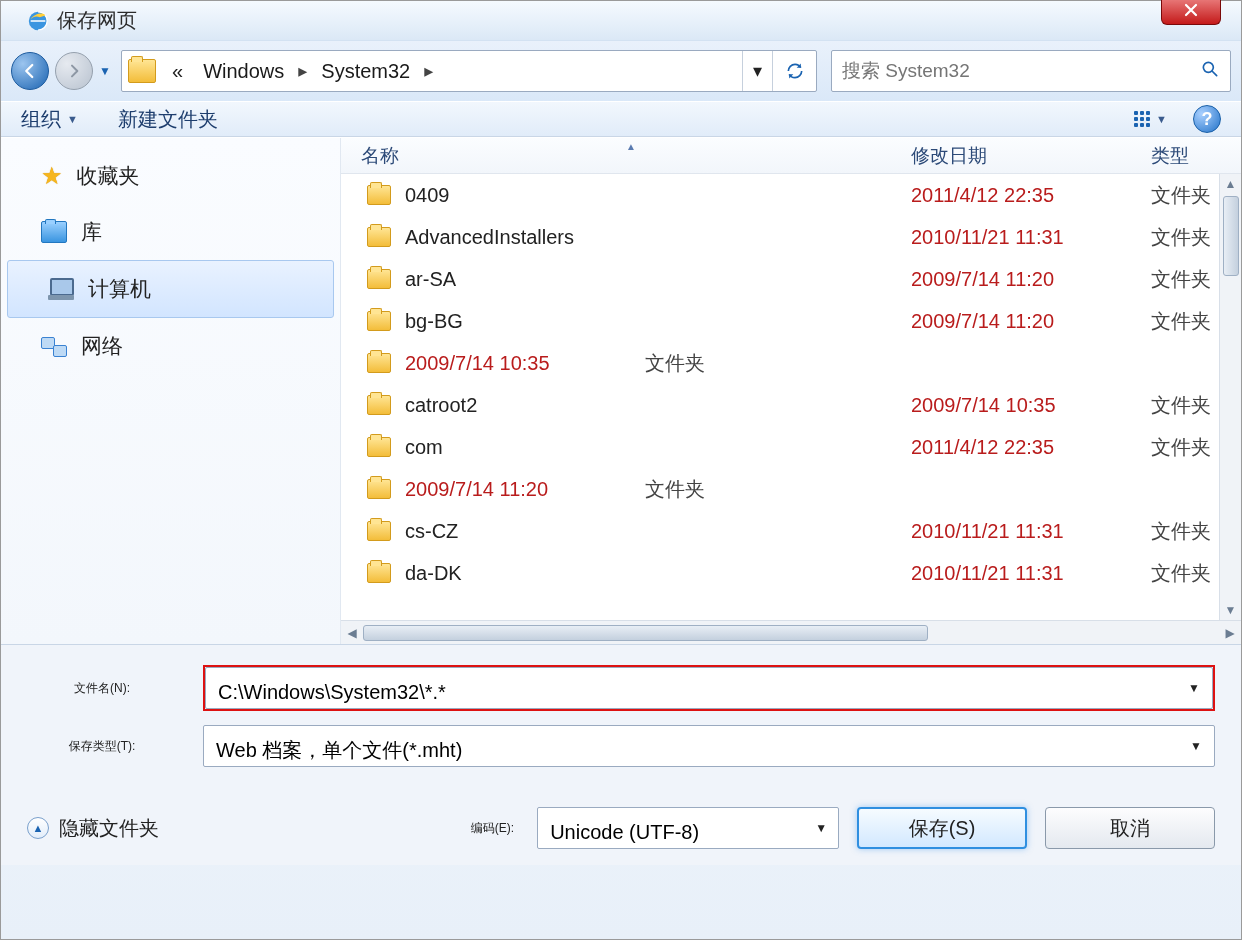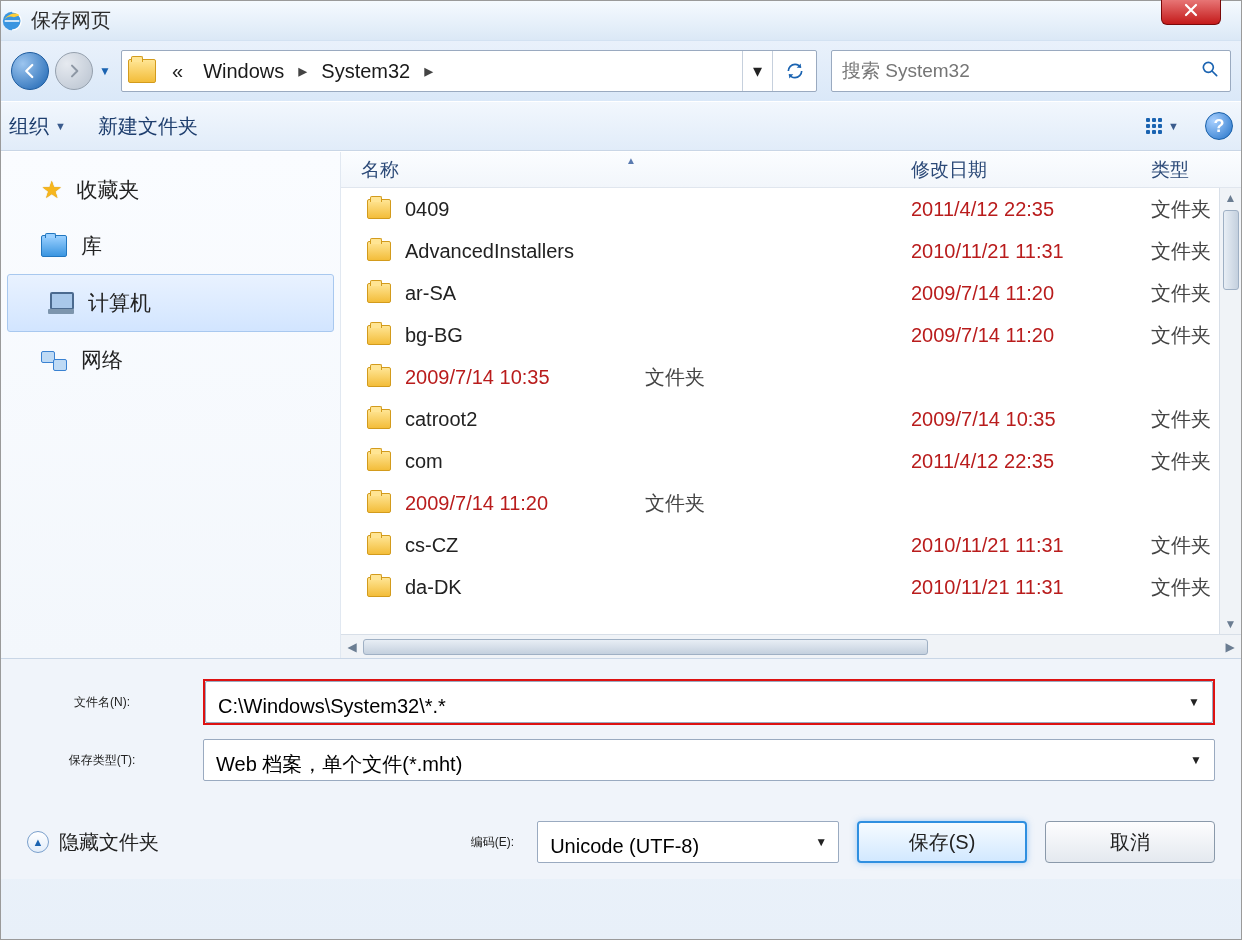--- a/index.html
+++ b/index.html
@@ -1,19 +1,19 @@
 <!DOCTYPE html>
 <html><head>
   <meta charset="utf-8">
   <style>
     *{box-sizing:border-box;margin:0;padding:0}
     body{font-family:Tahoma,"Microsoft YaHei",Arial,sans-serif;font-size:18px;color:#222;background:#fff;overflow:hidden;width:1242px;height:940px;position:relative}
     .dialog{position:absolute;inset:0;border:1px solid #9a9a9a;background:linear-gradient(#fdfdff,#e8f0f9)}
     
-    .titlebar{height:40px;background:linear-gradient(#f5faff,#dbe8f6);display:flex;align-items:center;padding:0 0;border-bottom:1px solid #d3e2f2;position:relative}
+    .titlebar{height:40px;background:linear-gradient(#f5faff,#dbe8f6);display:flex;align-items:center;padding:0 26px;border-bottom:1px solid #d3e2f2;position:relative}
     .ie-icon{width:22px;height:22px;margin-right:8px}
     .title-text{font-size:20px;color:#2b2b2b}
     .close-btn{position:absolute;right:20px;top:-6px;width:60px;height:30px;background:linear-gradient(#e88,#c41a1a);border:1px solid #7a0909;border-top:none;border-radius:0 0 6px 6px;display:flex;align-items:center;justify-content:center;color:#fff}
     .close-btn svg{width:16px;height:16px}
     
     .navrow{height:60px;display:flex;align-items:center;padding:6px 10px;gap:6px;background:linear-gradient(#e9f1fb,#dae8f8)}
     .nav-btn{width:38px;height:38px;border-radius:50%;display:flex;align-items:center;justify-content:center}
     .nav-back{background:radial-gradient(circle at 30% 30%,#9cc5ef,#1a63b1);border:1px solid #1b5a9e;color:#fff}
     .nav-fwd{background:radial-gradient(circle at 30% 30%,#e6eaf0,#b8c2cf);border:1px solid #95a0ad;color:#6d7784}
     .nav-drop{width:16px;color:#1a63b1;font-size:12px}
@@ -22,21 +22,21 @@
     .fldr-icon::before{content:"";position:absolute;top:-4px;left:2px;width:10px;height:5px;background:#ffe594;border:1px solid #d39b1c;border-bottom:none;border-radius:2px 2px 0 0}
     .pb-seg{display:flex;align-items:center;height:100%;padding:0 10px;font-size:20px;color:#1a1a1a}
     .pb-arrow{color:#444;padding:0 4px}
     .pb-tail{flex:1}
     .pb-refresh{width:44px;height:100%;border-left:1px solid #c6d0dd;display:flex;align-items:center;justify-content:center;color:#1a63b1}
     .pb-dropdown{width:30px;height:100%;border-left:1px solid #c6d0dd;display:flex;align-items:center;justify-content:center}
     .searchbox{width:400px;height:42px;border:1px solid #9aaac0;background:#fff;display:flex;align-items:center;padding:0 10px;border-radius:2px;margin-left:8px}
     .search-input{flex:1;border:none;outline:none;font-size:19px;color:#888;}
     .mag{color:#1a63b1}
     
-    .toolbar{height:50px;background:linear-gradient(#f2f7fd,#e1ecf9);display:flex;align-items:center;padding:0 8px;border-top:1px solid #fff;border-bottom:1px solid #c9d6e6;gap:32px}
+    .toolbar{height:36px;background:linear-gradient(#f2f7fd,#e1ecf9);display:flex;align-items:center;padding:0 20px;border-top:1px solid #fff;border-bottom:1px solid #c9d6e6;gap:40px}
     .tb-item{display:flex;align-items:center;gap:6px;font-size:20px;color:#1e3e6e;cursor:default}
     .tb-item .drop{font-size:11px;color:#3a5b8d}
     .tb-right{margin-left:auto;display:flex;align-items:center;gap:26px}
     .view-icon{display:inline-flex;flex-direction:column;gap:2px}
     .view-icon span{display:flex;gap:2px}
     .view-icon i{width:4px;height:4px;background:#1a63b1;border-radius:1px}
     .help-icon{width:28px;height:28px;border-radius:50%;background:radial-gradient(circle at 30% 30%,#a9d0ff,#2272c8);color:#fff;display:flex;align-items:center;justify-content:center;font-weight:bold;font-size:18px;border:1px solid #185fa8}
     
     .body{display:flex;height:508px;border-top:1px solid #fff;background:#fff;border-bottom:1px solid #c9d6e6}
     .sidebar{width:340px;background:linear-gradient(#fafcff,#f3f7fc);border-right:1px solid #e1e8f1;padding-top:10px}

